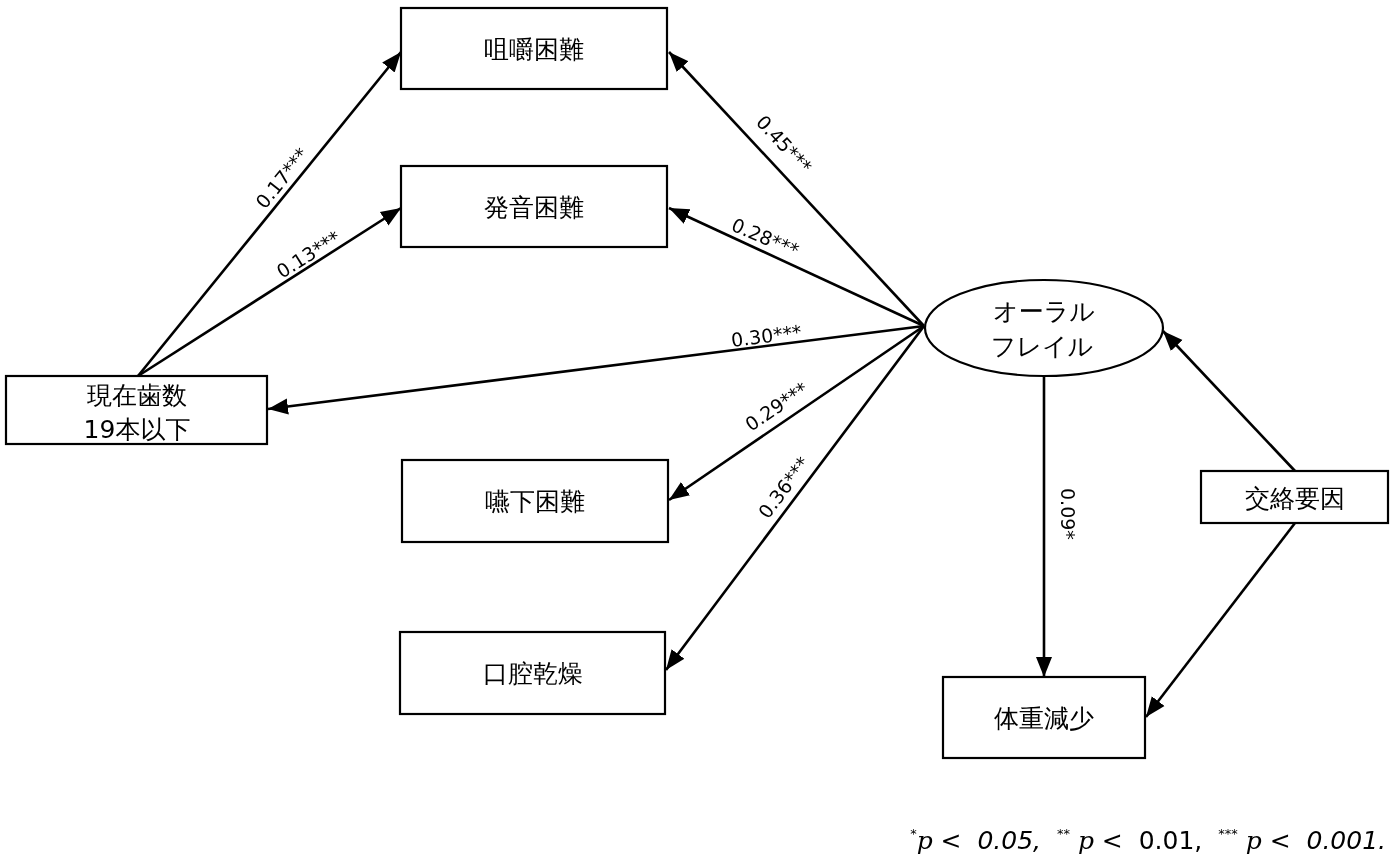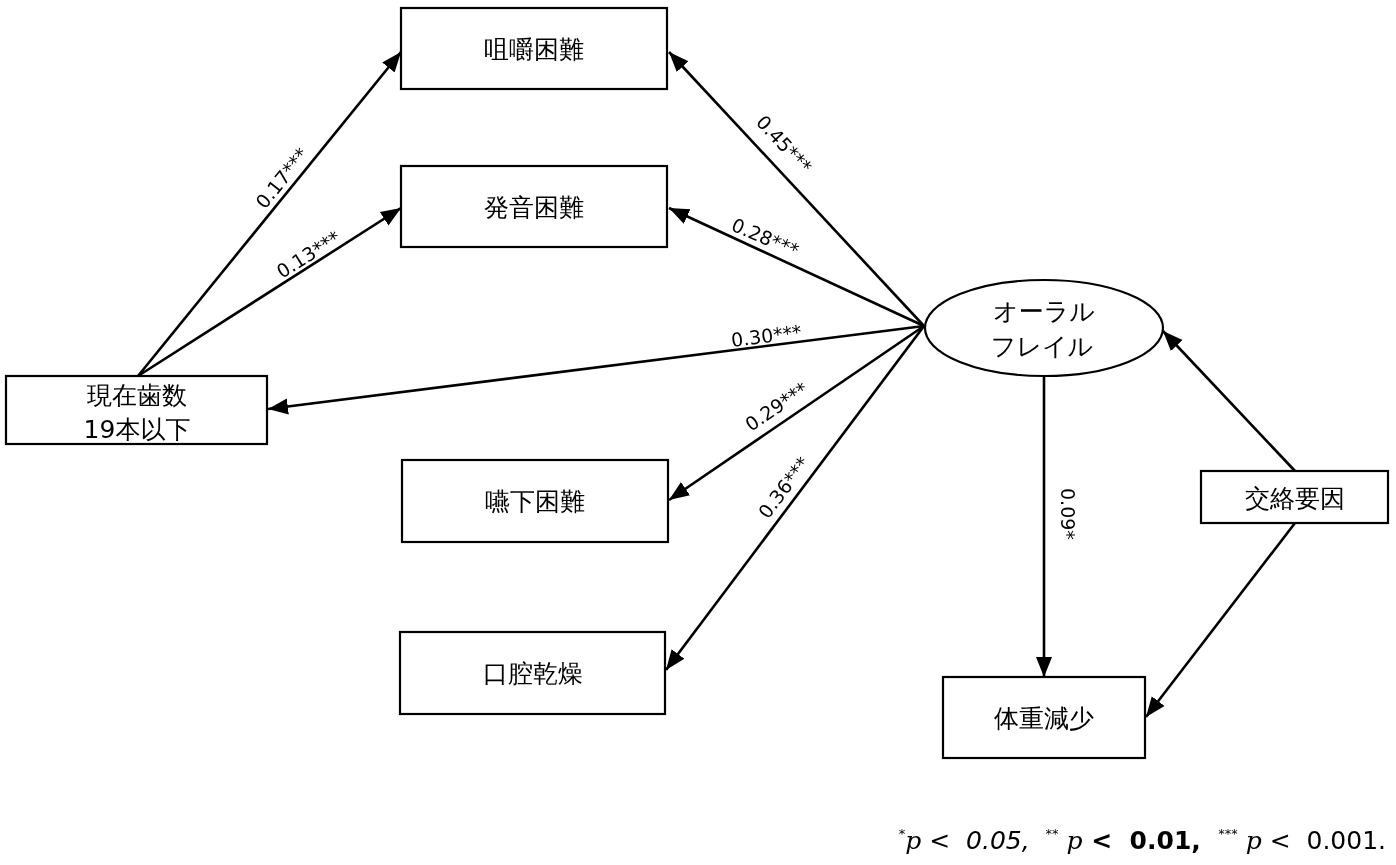--- a/index.html
+++ b/index.html
@@ -64,13 +64,13 @@
   <text class="path-label" transform="translate(265,210) rotate(-51)">0.17***</text>
   <text class="path-label" transform="translate(282,279) rotate(-32)">0.13***</text>
   <text class="path-label" transform="translate(755,123) rotate(47)">0.45***</text>
   <text class="path-label" transform="translate(730,230) rotate(23)">0.28***</text>
   <text class="path-label" transform="translate(732,347) rotate(-7)">0.30***</text>
   <text class="path-label" transform="translate(751,432) rotate(-34)">0.29***</text>
   <text class="path-label" transform="translate(768,520) rotate(-53)">0.36***</text>
   <text class="path-label" transform="translate(1061,488) rotate(90)">0.09*</text>
 </svg>
 
-<div class="footnote"><sup>*</sup><i>p</i><span style="white-space: pre; font-style: italic;"> &lt;  0.05,  </span><sup>**</sup> <i>p</i><span style="white-space: pre; font-weight: bold;"> &lt;  0.01,  </span><sup>***</sup> <i>p</i><span style="white-space: pre;"> &lt;  0.001.</span></div>
+<div class="footnote"><sup>*</sup><i>p</i><span style="white-space: pre; font-style: italic;"> &lt;  0.05,  </span><sup>**</sup> <i>p</i><span style="white-space: pre;"> &lt;  0.01,  </span><sup>***</sup> <i>p</i><span style="white-space: pre; font-style: italic;"> &lt;  0.001.</span></div>
 
 </body></html>

